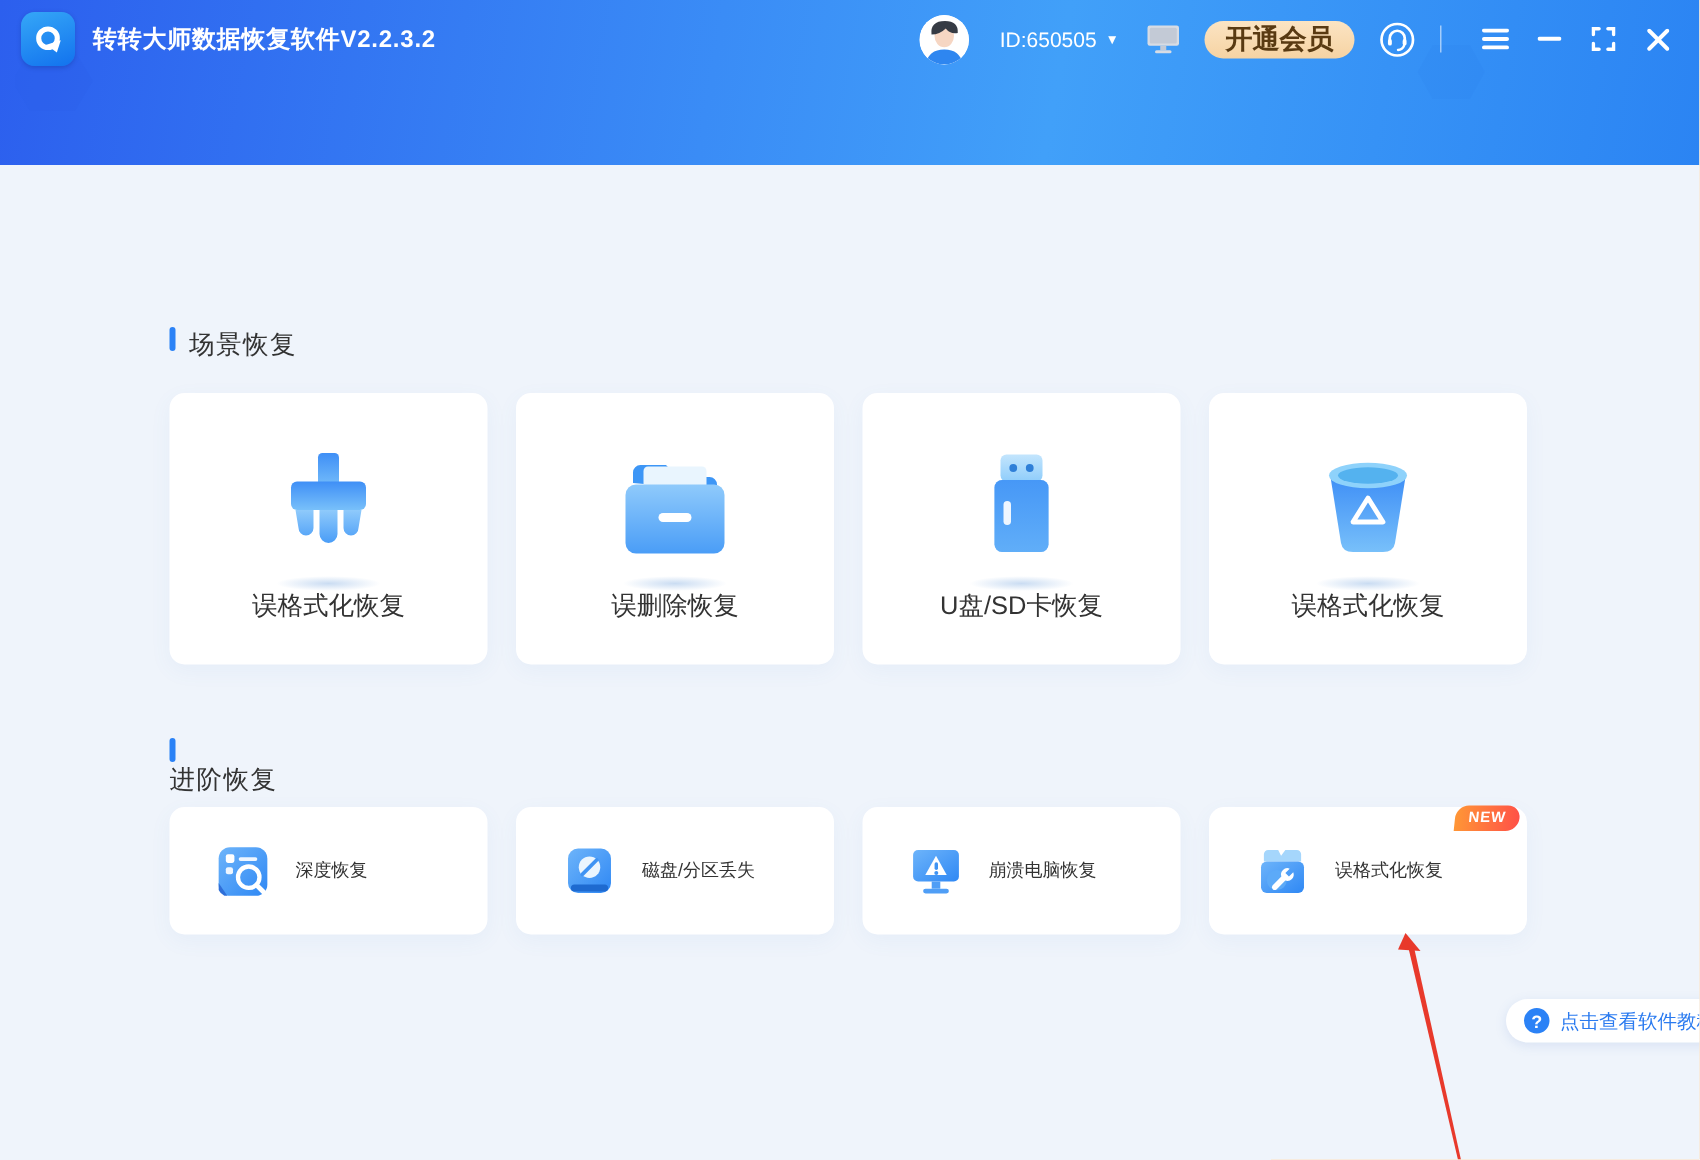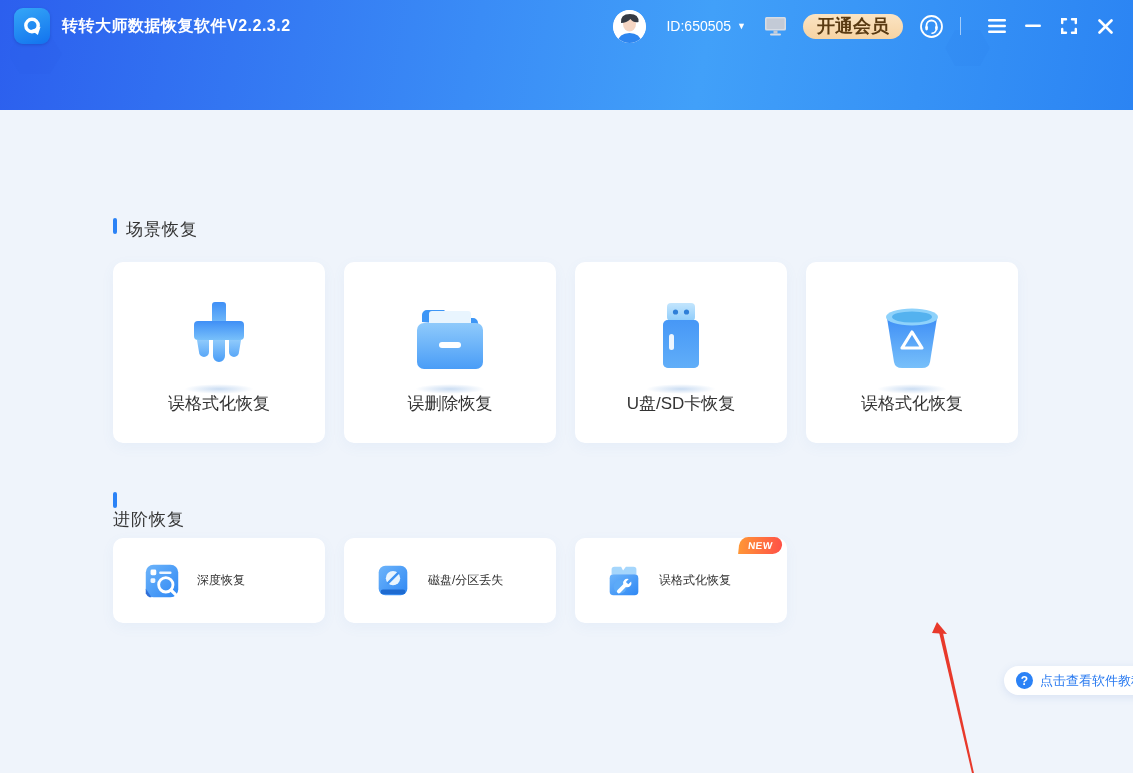--- a/index.html
+++ b/index.html
@@ -275,20 +275,31 @@
       <div class="card card-sm">
         <svg class="sm-icon" viewBox="0 0 44 44">
           <rect x="7" y="6" width="30" height="31" rx="7" fill="url(#g-sm)"></rect>
           <rect x="9" y="31" width="26" height="5" rx="2.5" fill="#1e6ad0"></rect>
           <circle cx="22" cy="19" r="7.5" fill="#eaf5fe"></circle>
           <line x1="17" y1="24" x2="27" y2="14" stroke="#3f93f3" stroke-width="2.6" stroke-linecap="round"></line>
         </svg>
         <span class="card-label-sm">磁盘/分区丢失</span>
       </div>
 
+      <div class="card card-sm">
+        <svg class="sm-icon" viewBox="0 0 44 44">
+          <rect x="6" y="7" width="32" height="22" rx="3.5" fill="url(#g-sm)"></rect>
+          <path d="M22 11 L29.5 24.5 H14.5 z" fill="#ffffff"></path>
+          <rect x="21" y="15.5" width="2.4" height="5.5" rx="1.2" fill="#3f93f3"></rect>
+          <circle cx="22.2" cy="23" r="1.4" fill="#3f93f3"></circle>
+          <rect x="19" y="29" width="6" height="5" fill="#4f9ef6"></rect>
+          <rect x="13" y="34" width="18" height="3.4" rx="1.7" fill="#4f9ef6"></rect>
+        </svg>
+        <span class="card-label-sm">崩溃电脑恢复</span>
+      </div>
 
       <div class="card card-sm">
         <span class="new-badge">NEW</span>
         <svg class="sm-icon" viewBox="0 0 44 44">
           <path d="M9 15 v-5 a3 3 0 0 1 3 -3 h7 l2 4 3 -4 h8 a3 3 0 0 1 3 3 v5 z" fill="#a5d6fc"></path>
           <rect x="7" y="15" width="30" height="22" rx="4" fill="url(#g-sm)"></rect>
           <circle cx="18" cy="28" r="7" fill="#5caaf8"></circle>
           <path d="M27 20 a4.4 4.4 0 0 0 -5.8 5.5 l-6.2 6.2 a2 2 0 0 0 2.8 2.8 l6.2 -6.2 a4.4 4.4 0 0 0 5.5 -5.8 l-3 3 l-2.5 -2.5 z" fill="#ffffff"></path>
         </svg>
         <span class="card-label-sm">误格式化恢复</span>

